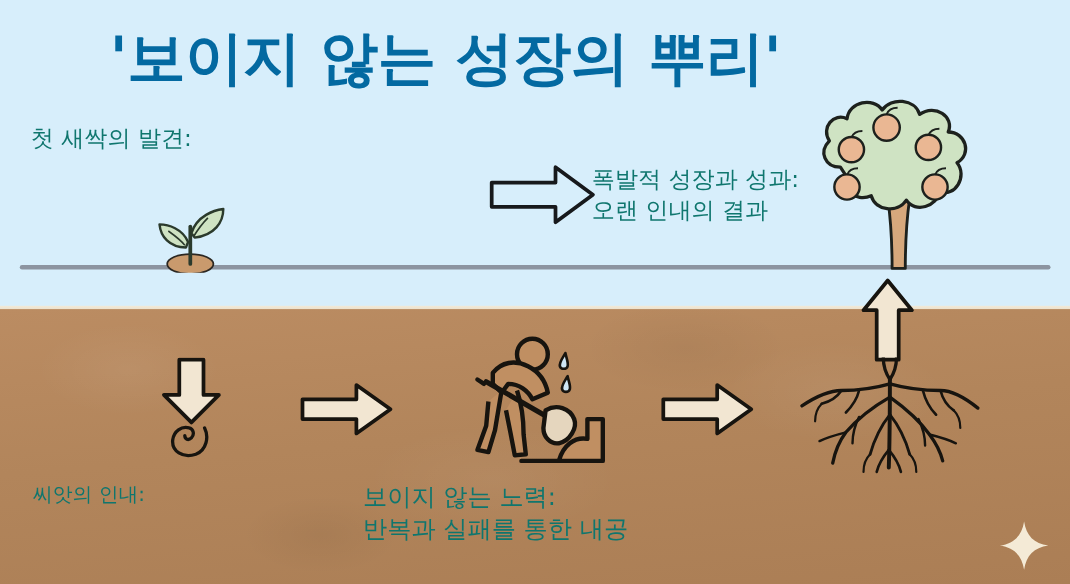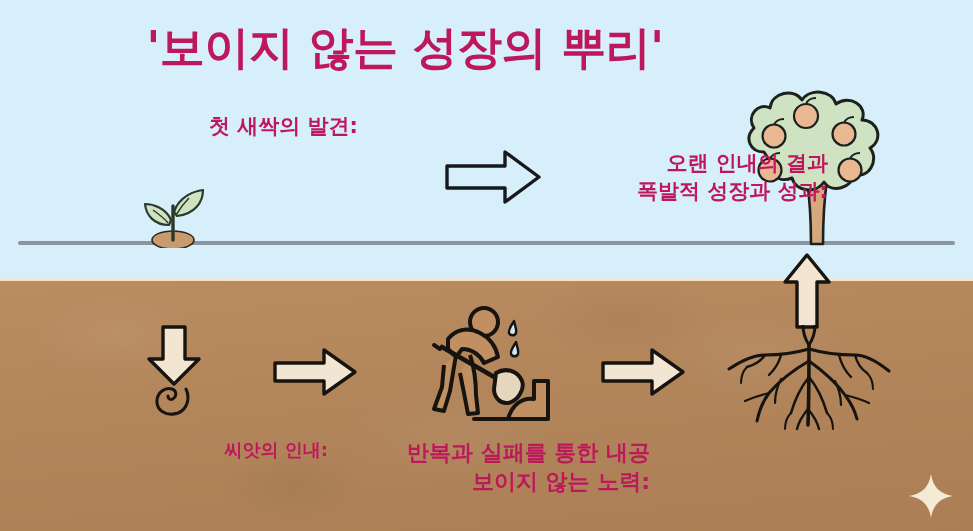--- a/index.html
+++ b/index.html
@@ -50,33 +50,33 @@
     background: #8c94a0;
     border-radius: 2px;
   }
 
   
   .title {
     position: absolute;
     left: 0; top: 18px;
     width: 810px;
     text-align: center;
-    font-size: 45px;
+    font-size: 53px;
     font-weight: 700;
     letter-spacing: -0.5px;
-    color: #be185d;
+    color: #0369a1;
     white-space: nowrap;
   }
 
   
   .caption {
     position: absolute;
-    text-align: right;
-    font-weight: 700;
-    color: #be185d;
+    text-align: left;
+    font-weight: 400;
+    color: #0f766e;
     line-height: 1.32;
     white-space: nowrap;
   }
   .caption .ln { display: block; }
 
   .cap-sprout   { left: 28px;  top: 113px; width: 330px; font-size: 21px; }
   .cap-tree     { left: 538px; top: 150px; width: 290px; font-size: 21px; }
   .cap-seed     { left: 30px;  top: 438px; width: 298px; font-size: 18px; }
   .cap-effort   { left: 330px; top: 438px; width: 320px; font-size: 22px; }
   .cap-roots    { left: 650px; top: 438px; width: 280px; font-size: 22px; }
@@ -142,22 +142,22 @@
     <path d="M46 41 C48 36 53 35 56 35" stroke="#1d211d" stroke-width="1.8" fill="none"></path>
     <circle cx="116" cy="50" r="11.5" fill="#eab793" stroke="#1d211d" stroke-width="2.2"></circle>
     <path d="M116 39 C118 34 123 33 126 33" stroke="#1d211d" stroke-width="1.8" fill="none"></path>
     <circle cx="42" cy="86" r="11.5" fill="#eab793" stroke="#1d211d" stroke-width="2.2"></circle>
     <path d="M42 75 C44 70 49 69 52 69" stroke="#1d211d" stroke-width="1.8" fill="none"></path>
     <circle cx="122" cy="86" r="11.5" fill="#eab793" stroke="#1d211d" stroke-width="2.2"></circle>
     <path d="M122 75 C124 70 129 69 132 69" stroke="#1d211d" stroke-width="1.8" fill="none"></path>
   </svg>
 
   <div class="caption cap-tree">
+    <span class="ln">폭발적 성장과 성과:</span>
     <span class="ln">오랜 인내의 결과</span>
-    <span class="ln">폭발적 성장과 성과:</span>
   </div>
 
   <svg class="icon arr-down" viewBox="0 0 62 62">
     <path d="M20 2 L42 2 L42 34 L56 34 L31 59 L6 34 L20 34 Z" fill="#f2e6d2" stroke="#17140f" stroke-width="3.4" stroke-linejoin="round"></path>
   </svg>
 
   <svg class="icon seed" viewBox="0 0 42 34">
     <path d="M34 6 C38 14 36 26 26 30 C14 34 4 27 5 17 C6 9 13 4 20 6
              C24 7 25 12 22 15 C19 18 16 16 16 13" fill="none" stroke="#17140f" stroke-width="3" stroke-linecap="round" stroke-linejoin="round"></path>
   </svg>
@@ -178,22 +178,22 @@
              L72 58 C68 50 60 44 50 44 L44 52 L36 44 Z" fill="#c08f62" stroke="#17140f" stroke-width="4" stroke-linejoin="round"></path>
     <path d="M44 50 C42 62 40 74 38 86 L32 106 L22 104 L30 82 L32 60" fill="#c08f62" stroke="#17140f" stroke-width="4" stroke-linejoin="round"></path>
     <path d="M58 50 C62 62 64 76 64 90 L66 108 L56 109 L52 88 L48 68" fill="#c08f62" stroke="#17140f" stroke-width="4" stroke-linejoin="round"></path>
     <path d="M28 44 L22 40" stroke="#17140f" stroke-width="4" stroke-linecap="round"></path>
     <path d="M30 42 L96 80" stroke="#17140f" stroke-width="4.6" stroke-linecap="round"></path>
     <path d="M84 68 C94 62 106 66 110 76 C113 84 106 96 96 98 C88 99 82 92 82 84 Z" fill="#e5d6be" stroke="#17140f" stroke-width="4" stroke-linejoin="round"></path>
     <path d="M62 114 L96 114 C100 100 110 92 122 94 L122 76 L136 76 L136 114 Z" fill="#c08f62" stroke="#17140f" stroke-width="4" stroke-linejoin="round"></path>
   </svg>
 
   <div class="caption cap-effort">
+    <span class="ln">보이지 않는 노력:</span>
     <span class="ln">반복과 실패를 통한 내공</span>
-    <span class="ln">보이지 않는 노력:</span>
   </div>
 
   <svg class="icon arr-r2" viewBox="0 0 86 50">
     <path d="M3 16 L52 16 L52 3 L83 25 L52 47 L52 34 L3 34 Z" fill="#f2e6d2" stroke="#17140f" stroke-width="3.4" stroke-linejoin="round"></path>
   </svg>
 
   <svg class="icon arr-up" viewBox="0 0 50 78">
     <path d="M25 3 L47 30 L35 30 L35 75 L15 75 L15 30 L3 30 Z" fill="#f2e6d2" stroke="#17140f" stroke-width="3.4" stroke-linejoin="round"></path>
   </svg>
 

